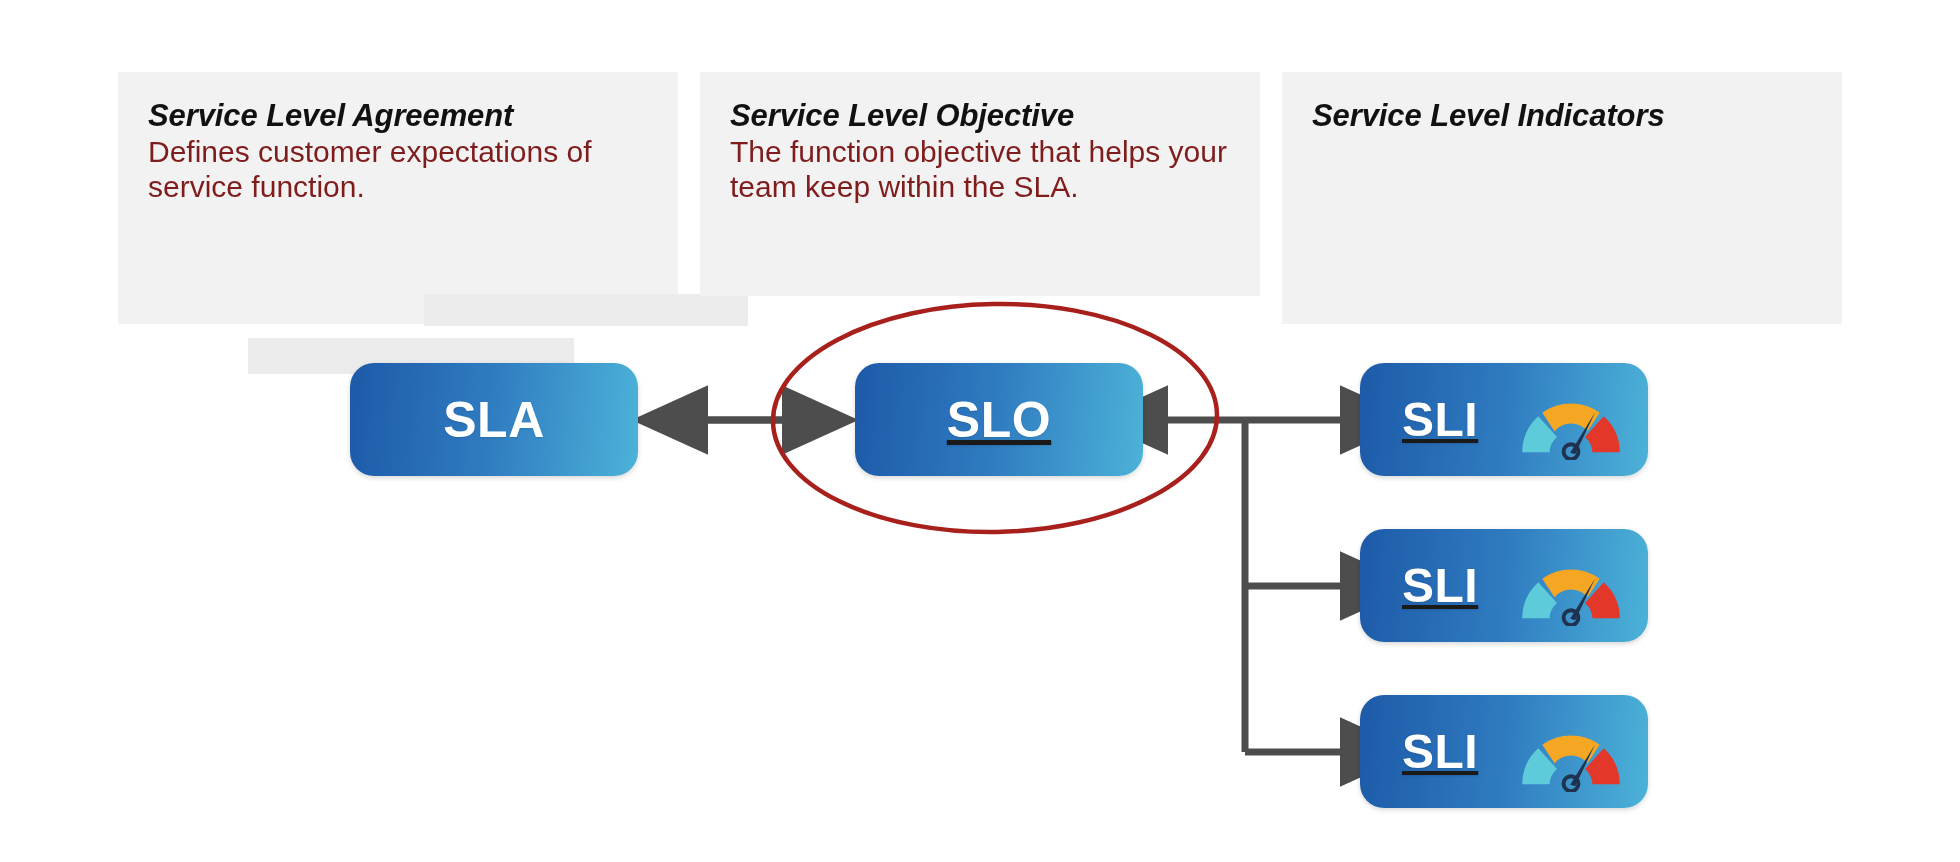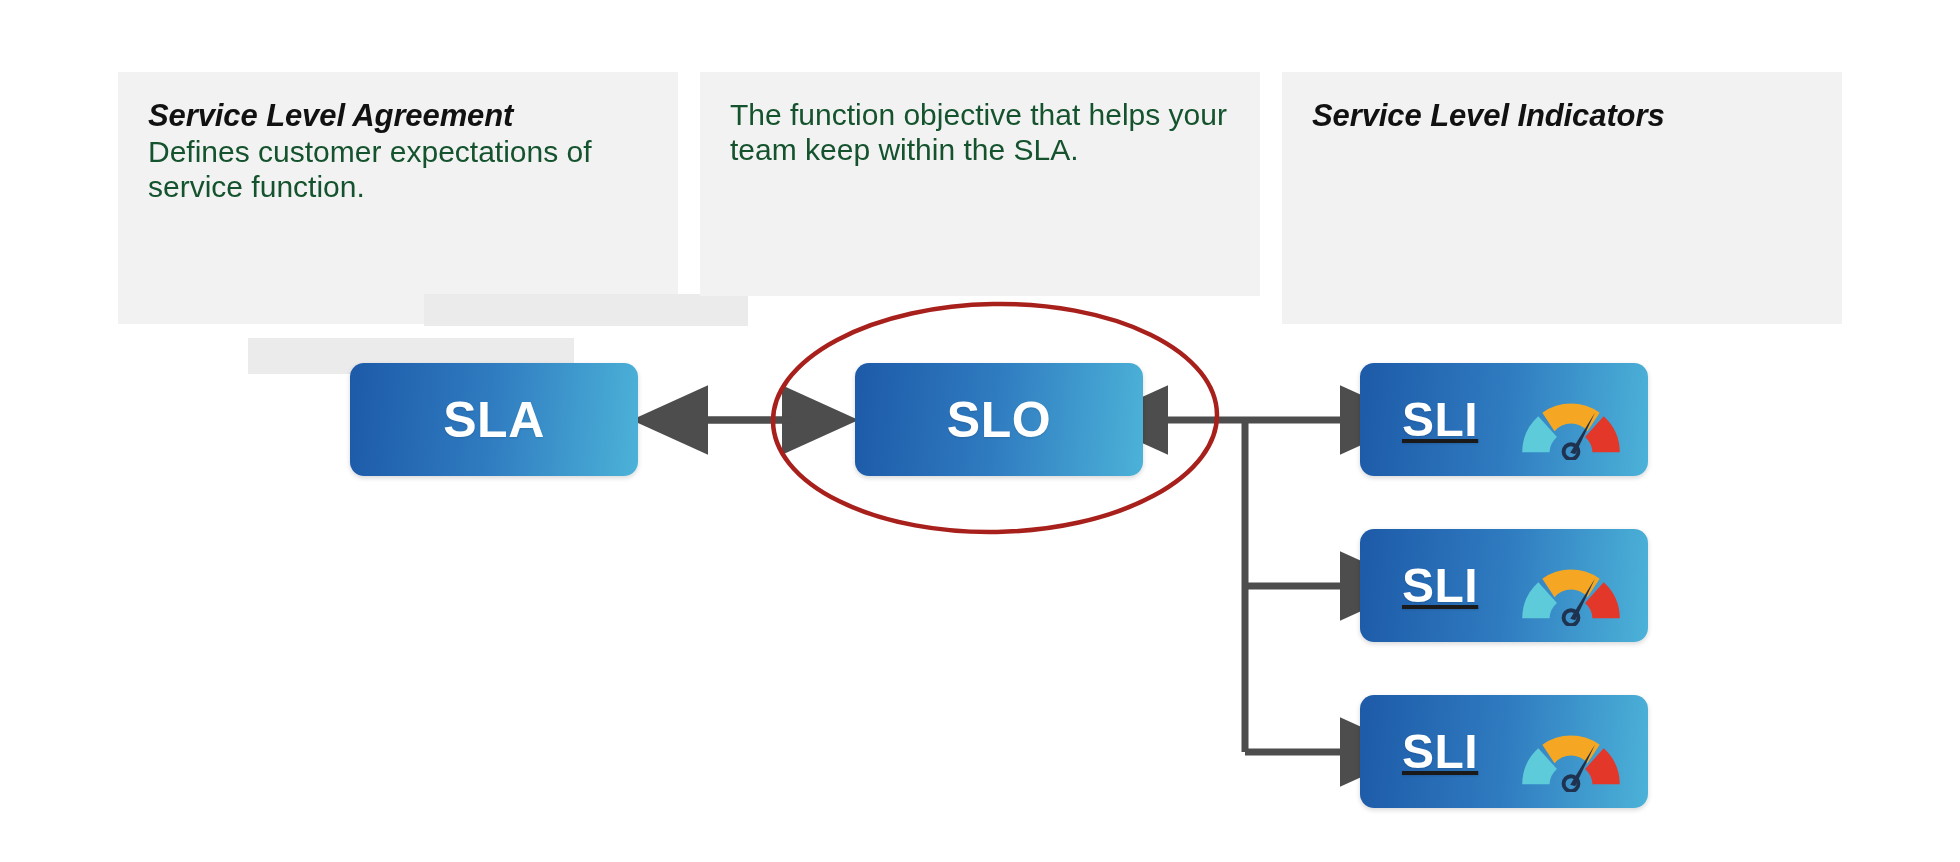--- a/index.html
+++ b/index.html
@@ -36,53 +36,54 @@
     color: #111111;
     letter-spacing: -0.1px;
     margin: 0 0 2px 0;
     white-space: nowrap;
     font-style: italic;
   }
   .card-body {
     font-size: 30px;
     font-weight: 400;
     line-height: 1.16;
-    color: #14532d;
+    color: #7f1d1d;
     margin: 0;
   }
 
   
   .redact {
     position: absolute;
     background: #ebebeb;
   }
 
   
   .node {
     position: absolute;
-    border-radius: 14px;
+    border-radius: 24px;
     box-sizing: border-box;
     display: flex;
     align-items: center;
     box-shadow: 0 2px 5px rgba(0,0,0,0.16);
   }
   .node-label {
     color: #ffffff;
     font-weight: 700;
     font-size: 50px;
     letter-spacing: 0.5px;
     line-height: 1;
     text-shadow: 0 1px 2px rgba(0,0,0,0.13);
   }
 
   .node-sla {
     justify-content: center;
   }
   .node-slo {
     justify-content: center;
+    text-decoration: underline;
   }
   .node-sli {
     justify-content: flex-start;
     padding-left: 42px;
     text-decoration: underline;
   }
   .node-sli .node-label {
     font-size: 48px;
   }
   .gauge-wrap {
@@ -113,20 +114,21 @@
 <div id="canvas">
 
   <div class="card" id="card-sla" style="left:118px; top:72px; width:560px; height:252px;">
     <div class="card-title">Service Level Agreement</div>
     <div class="card-body">Defines customer expectations of service function.</div>
     <div class="redact" style="left:306px; top:222px; width:324px; height:32px;"></div>
     <div class="redact" style="left:130px; top:266px; width:326px; height:36px;"></div>
   </div>
 
   <div class="card" id="card-slo" style="left:700px; top:72px; width:560px; height:224px;">
+    <div class="card-title">Service Level Objective</div>
     <div class="card-body">The function objective that helps your team keep within the SLA.</div>
   </div>
 
   <div class="card" id="card-sli" style="left:1282px; top:72px; width:560px; height:252px;">
     <div class="card-title">Service Level Indicators</div>
   </div>
 
   <svg class="layer layer-connectors" viewBox="0 0 1960 862">
     <defs>
       <marker id="ah" markerWidth="12" markerHeight="12" refX="1.2" refY="5" orient="auto" markerUnits="strokeWidth">

